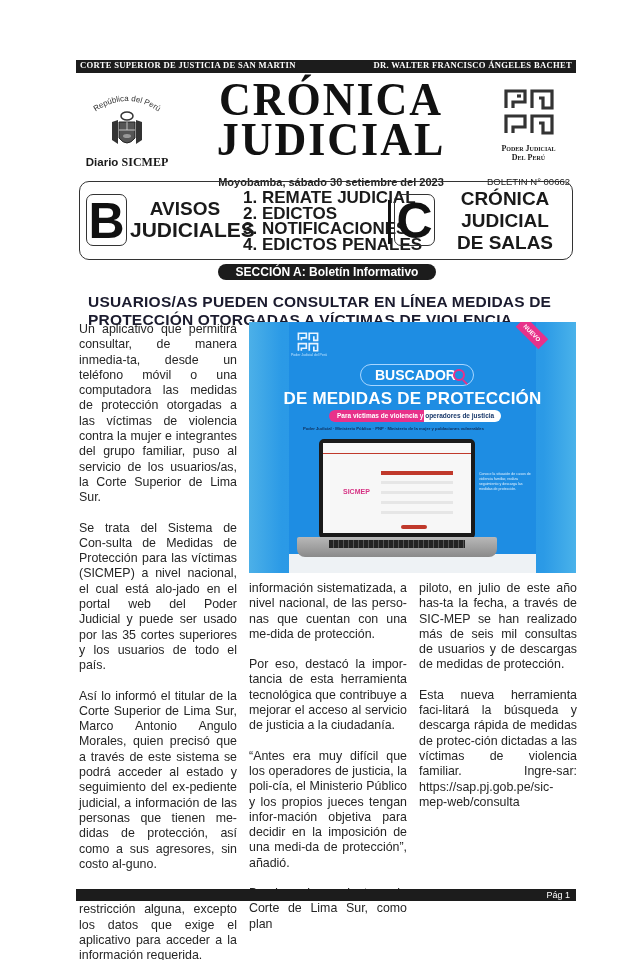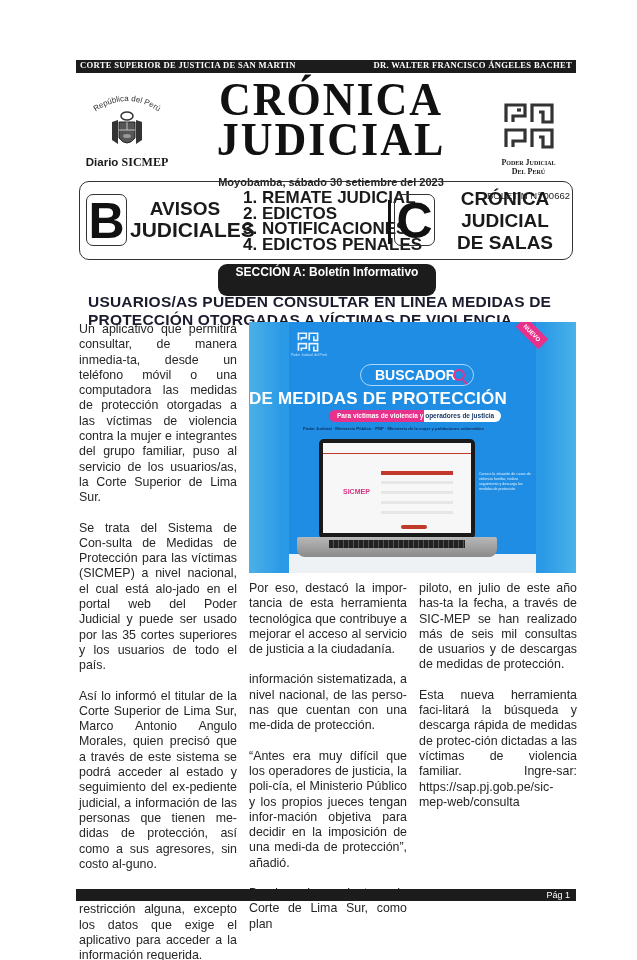--- a/index.html
+++ b/index.html
@@ -19,21 +19,21 @@
   .diario { position: absolute; left: 0; top: 67px; width: 90px; text-align: center; font-size: 11.5px; font-weight: bold; }
   .diario .voces { font-family: "Liberation Serif", serif; font-weight: bold; font-size: 12px; }
 
   .title-block { position: absolute; left: 140px; top: 2px; width: 230px; text-align: center; }
   .title-line {
     font-family: "Liberation Serif", serif; font-weight: bold; font-size: 44px; line-height: 40px;
     letter-spacing: 2px; color: #111; transform: scaleY(1.05);
   }
   .date-line { margin-top: 16px; font-size: 11px; font-weight: bold; color: #222; }
 
-  .logo-right { position: absolute; left: 405px; top: 24px; width: 95px; text-align: center; }
+  .logo-right { position: absolute; left: 405px; top: 10px; width: 95px; text-align: center; }
   .pj-mark { width: 52px; height: 48px; margin: 0 auto; }
   .pj-name { font-family: "Liberation Serif", serif; font-weight: bold; font-size: 8px; line-height: 9px; font-variant: small-caps; margin-top: 4px; }
   .boletin { font-size: 9.5px; margin-top: 14px; }
 
   .sections-box {
     position: absolute; left: 79px; top: 181px; width: 494px; height: 79px;
     border: 1.5px solid #333; border-radius: 10px;
   }
   .big-letter {
     position: absolute; width: 41px; height: 52px; border: 1.5px solid #333; border-radius: 7px;
@@ -41,21 +41,21 @@
   }
   .big-b { left: 6px; top: 12px; }
   .big-c { left: 314px; top: 12px; }
   .avisos { position: absolute; left: 50px; top: 16px; width: 110px; text-align: center; font-weight: bold; font-size: 19px; line-height: 21px; }
   .avisos .l2 { font-size: 21px; }
   .edict-list { position: absolute; left: 163px; top: 8px; font-weight: bold; font-size: 17px; line-height: 15.5px; }
   .vbar { position: absolute; left: 308px; top: 18px; width: 3px; height: 44px; background: #111; }
   .cronica-salas { position: absolute; left: 360px; top: 6px; width: 130px; text-align: center; font-weight: bold; font-size: 19px; line-height: 22px; }
 
   .section-pill {
-    position: absolute; left: 218px; top: 264px; width: 218px; height: 32px;
+    position: absolute; left: 218px; top: 264px; width: 218px; height: 16px;
     background: #1c1c1c; color: #fff; border-radius: 9px; text-align: center;
     font-weight: bold; font-size: 12px; line-height: 16px;
   }
   .headline {
     position: absolute; left: 88px; top: 293px; width: 480px;
     font-weight: bold; font-size: 15.5px; line-height: 18px; color: #1b1b2e; letter-spacing: 0.2px;
   }
 
   .col { position: absolute; font-size: 12.4px; line-height: 15.3px; color: #262626; text-align: justify; }
   .col p { margin-bottom: 15px; }
@@ -73,21 +73,21 @@
   .nuevo {
     position: absolute; right: 28px; top: 4px; width: 32px; height: 14px; background: #e8318a; color: #fff;
     font-size: 6px; font-weight: bold; line-height: 14px; text-align: center; transform: rotate(45deg);
   }
   .buscador-pill {
     position: absolute; left: 111px; top: 42px; width: 114px; height: 22px; border: 1px solid #a8d6ff; border-radius: 11px;
     color: #fff; font-weight: bold; font-size: 14px; line-height: 21px; padding-left: 14px;
   }
   .mag { position: absolute; right: 8px; top: 4px; width: 12px; height: 12px; border: 2px solid #e8318a; border-radius: 50%; }
   .mag::after { content: ""; position: absolute; right: -5px; bottom: -4px; width: 6px; height: 2px; background: #e8318a; transform: rotate(45deg); }
-  .medidas { position: absolute; left: 0; top: 67px; width: 327px; text-align: left; color: #fff; font-weight: bold; font-size: 17px; letter-spacing: 0.2px; }
+  .medidas { position: absolute; left: 0; top: 67px; width: 327px; text-align: center; color: #fff; font-weight: bold; font-size: 17px; letter-spacing: 0.2px; }
   .para-pill {
     position: absolute; left: 80px; top: 88px; width: 172px; height: 12px; border-radius: 6px;
     background: linear-gradient(90deg, #e8318a 0%, #e8318a 55%, #ffffff 55%, #ffffff 100%);
     font-size: 6.5px; line-height: 12px; font-weight: bold; padding-left: 8px; color: #fff; white-space: nowrap;
   }
   .para-pill .dark { color: #1b3a6b; }
   .inst-row { position: absolute; left: 54px; top: 104px; width: 240px; font-size: 4.2px; color: #0f2e5a; font-weight: bold; white-space: nowrap; }
   .laptop-screen { position: absolute; left: 70px; top: 117px; width: 156px; height: 100px; background: #1a1a1a; border-radius: 5px; }
   .laptop-display { position: absolute; left: 4px; top: 4px; width: 148px; height: 90px; background: #f7f7f7; }
   .display-redline { position: absolute; left: 0; top: 10px; width: 148px; height: 1px; background: #c0392b; }
@@ -227,22 +227,22 @@
       <div class="form-line" style="top:58px"></div>
       <div class="form-line" style="top:68px"></div>
       <div class="form-btn"></div>
     </div>
   </div>
   <div class="laptop-base"></div>
   <div class="keyboard"></div>
 </div>
 
 <div class="col col2">
+  <p>información sistematizada, a nivel nacional, de las perso-nas que cuentan con una me-dida de protección.</p>
   <p>Por eso, destacó la impor-tancia de esta herramienta tecnológica que contribuye a mejorar el acceso al servicio de justicia a la ciudadanía.</p>
-  <p>información sistematizada, a nivel nacional, de las perso-nas que cuentan con una me-dida de protección.</p>
   <p>“Antes era muy difícil que los operadores de justicia, la poli-cía, el Ministerio Público y los propios jueces tengan infor-mación objetiva para decidir en la imposición de una medi-da de protección”, añadió.</p>
   <p>Desde su lanzamiento en la Corte de Lima Sur, como plan</p>
 </div>
 
 <div class="col col3">
   <p>piloto, en julio de este año has-ta la fecha, a través de SIC-MEP se han realizado más de seis mil consultas de usuarios y de descargas de medidas de protección.</p>
   <p>Esta nueva herramienta faci-litará la búsqueda y descarga rápida de medidas de protec-ción dictadas a las víctimas de violencia familiar. Ingre-sar: https://sap.pj.gob.pe/sic-mep-web/consulta</p>
 </div>
 
 <div class="bottombar">

